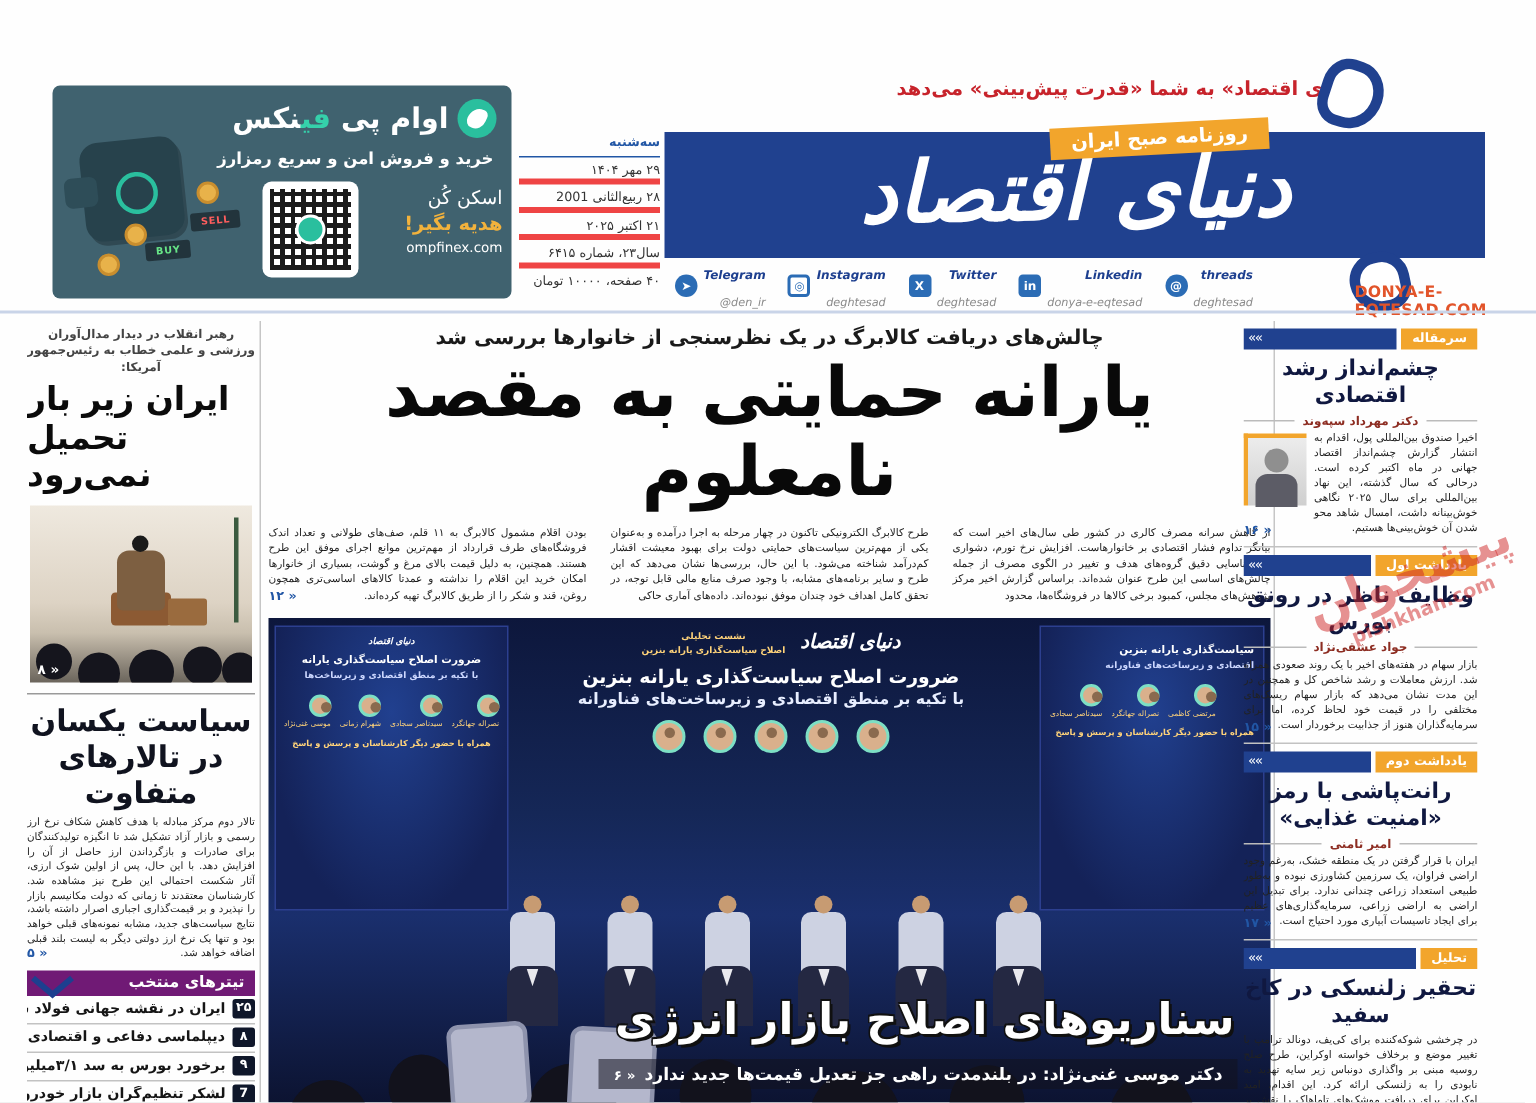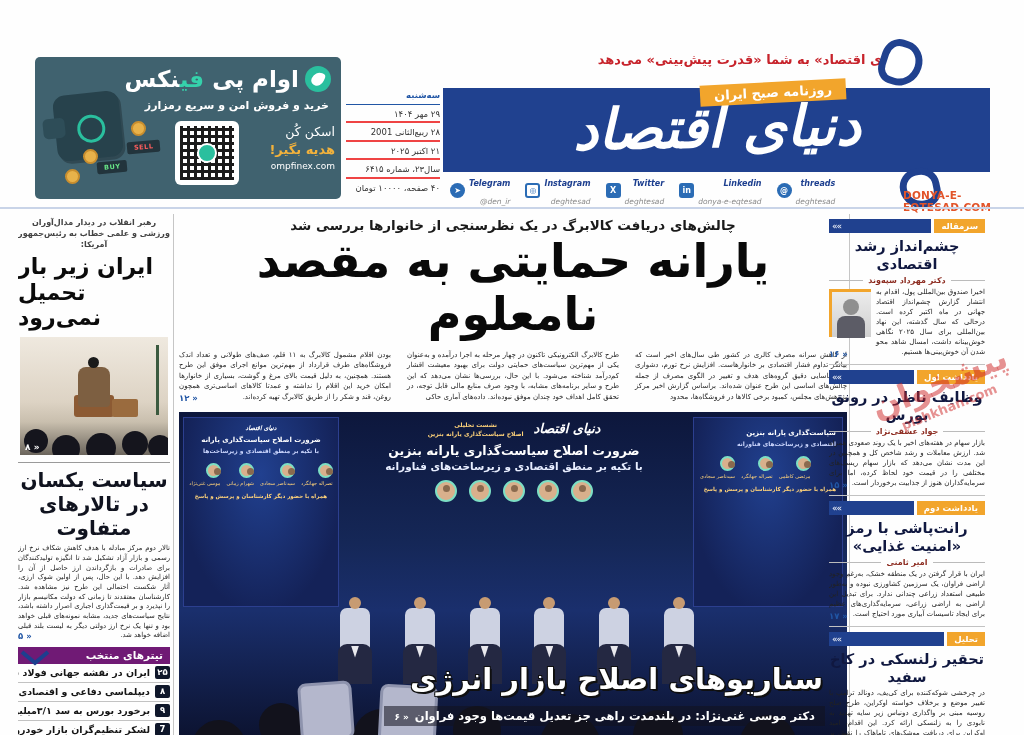--- a/index.html
+++ b/index.html
@@ -10,41 +10,41 @@
   
   .tagline { position:absolute; top:52px; right:112px; color:#c7232b; font-size:13px; font-weight:bold; }
   .band { position:absolute; left:443px; top:88px; width:547px; height:84px; background:#20418f; }
   .logo-script { position:absolute; left:50%; top:50%; transform:translate(-50%,-54%) rotate(-1deg); color:#fff; font-size:56px; font-weight:bold; font-style:italic; white-space:nowrap; letter-spacing:-2px; }
   .badge { position:absolute; left:700px; top:82px; transform:rotate(-3deg); background:#f2a52c; color:#fff; font-size:13px; font-weight:bold; padding:3px 14px; z-index:3; }
   .logo-loop-top { position:absolute; left:880px; top:40px; width:42px; height:46px; border:7px solid #20418f; border-radius:46% 54% 60% 40%; transform:rotate(18deg); background:#fff; }
   .logo-loop-bot { position:absolute; left:900px; top:168px; width:40px; height:40px; border:7px solid #20418f; border-radius:50% 50% 42% 58%; transform:rotate(-12deg); background:#fff; }
   .website { position:absolute; left:903px; top:189px; color:#e2542a; font-size:10.5px; font-weight:bold; direction:ltr; letter-spacing:.2px; }
 
   .dates { position:absolute; left:346px; top:86px; width:94px; font-size:8.5px; color:#333; }
-  .dates .drow { height:18.5px; line-height:18.5px; border-bottom:2px solid #ef4444; text-align:right; white-space:nowrap; overflow:hidden; }
+  .dates .drow { height:18.5px; line-height:18.5px; border-bottom:4px solid #ef4444; text-align:right; white-space:nowrap; overflow:hidden; }
   .dates .drow:last-child { border-bottom:none; }
   .dates .drow.first { color:#2156a5; font-weight:bold; border-bottom:1px solid #2156a5; }
 
   .social { position:absolute; left:450px; top:175px; width:444px; height:30px; display:flex; direction:ltr; gap:15px; align-items:center; }
   .soc { display:flex; gap:4px; align-items:center; direction:ltr; }
   .soc .txt { text-align:right; line-height:1.15;font-style:italic; }
   .soc .nm { font-size:8px; font-weight:bold; color:#1d3f8f; }
   .soc .hd { font-size:7.5px; color:#8a8a8a; }
   .sic { width:15px; height:15px; border-radius:50%; background:#2b6cb5; color:#fff; font-size:8px; font-weight:bold; display:flex; align-items:center; justify-content:center; flex:none; }
   .sic.sq { border-radius:3px; }
   .sic.outline { background:#fff; border:2px solid #2b6cb5; color:#2b6cb5; }
 
   .hrule { position:absolute; top:207px; left:0; width:1024px; height:2px; background:#c9d4e8; }
 
   
   .ad { position:absolute; left:35px; top:57px; width:306px; height:142px; background:#40626f; border-radius:5px; color:#fff; overflow:hidden; }
   .ad-head { position:absolute; right:10px; top:9px; display:flex; align-items:center; gap:6px; direction:rtl; }
   .ad-logo { width:26px; height:26px; border-radius:50%; background:#2abf9e; position:relative; flex:none; }
   .ad-logo:after { content:""; position:absolute; left:7px; top:6px; width:12px; height:14px; background:#fff; border-radius:70% 30% 60% 40%; transform:rotate(24deg); }
-  .ad-title { font-size:23px; font-weight:bold; white-space:nowrap; }
+  .ad-title { font-size:19px; font-weight:bold; white-space:nowrap; }
   .ad-title .hl { color:#35d1ab; }
   .ad-sub { position:absolute; right:12px; top:42px; font-size:11px; font-weight:bold; }
   .qr { position:absolute; left:140px; top:64px; width:64px; height:64px; background:#fff; border-radius:6px; padding:5px; }
   .qr-grid { width:100%; height:100%; background:
       repeating-linear-gradient(0deg,#1b1b1b 0 3px,transparent 3px 7px),
       repeating-linear-gradient(90deg,#1b1b1b 0 3px,transparent 3px 7px); position:relative; }
   .qr-grid:after { content:""; position:absolute; inset:0; margin:auto; width:16px; height:16px; background:#2abf9e; border:2px solid #fff; border-radius:50%; }
   .ad-cta { position:absolute; left:208px; top:66px; width:92px; text-align:right; line-height:1.45; }
   .ad-cta .c1 { font-size:12.5px; }
   .ad-cta .c2 { font-size:13px; font-weight:bold; color:#f2b23c; }
@@ -381,21 +381,21 @@
       <div class="aud2" style="left:26%;bottom:-4%;width:58px;height:58px;"></div>
       <div class="aud2" style="left:41%;bottom:0%;width:48px;height:48px;"></div>
       <div class="aud2" style="left:54%;bottom:-6%;width:60px;height:60px;"></div>
       <div class="aud2" style="left:68%;bottom:-2%;width:50px;height:50px;"></div>
       <div class="aud2" style="left:84%;bottom:-5%;width:56px;height:56px;"></div>
 
       <div class="chairback" style="left:18%;bottom:4%;width:54px;height:58px;transform:rotate(-4deg);"></div>
       <div class="chairback" style="left:30%;bottom:2%;width:58px;height:62px;transform:rotate(3deg);"></div>
 
       <div class="ov-title">سناریوهای اصلاح بازار انرژی</div>
-      <div class="ov-sub"><span>دکتر موسی غنی‌نژاد: در بلندمدت راهی جز تعدیل قیمت‌ها وجود فراوان</span><span class="r">« ۶</span></div>
+      <div class="ov-sub"><span>دکتر موسی غنی‌نژاد: در بلندمدت راهی جز تعدیل قیمت‌ها جدید ندارد</span><span class="r">« ۶</span></div>
     </div>
 
   </div>
 
   <div class="sidebar">
 
     <div class="sb-item">
       <div class="sec-row">
         <span class="sec-label">سرمقاله</span>
         <span class="sec-bar"></span>

